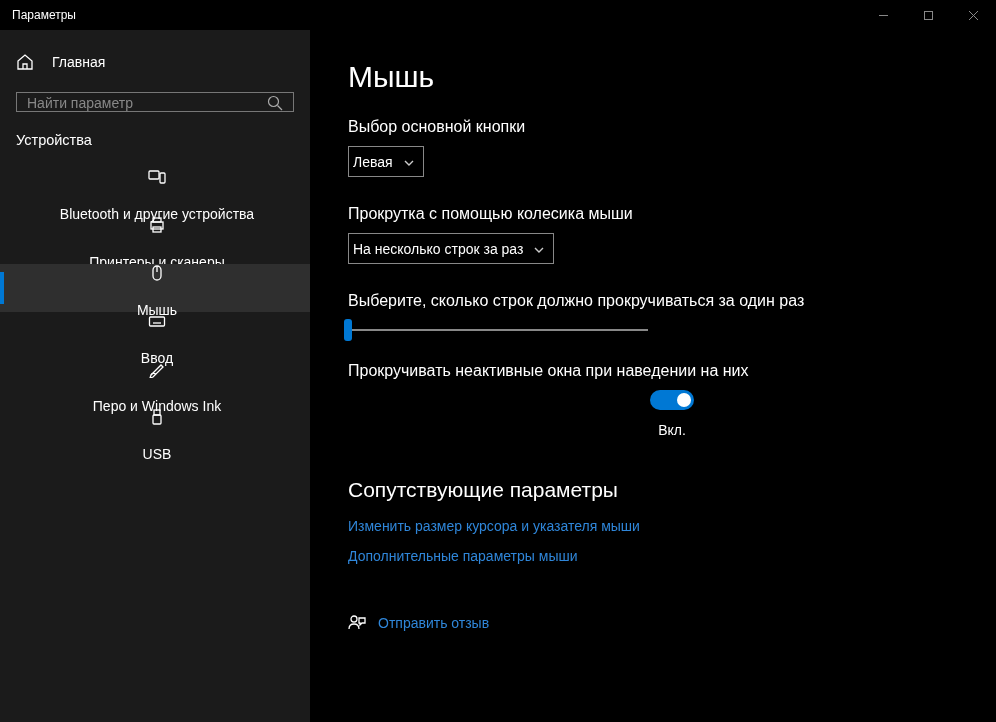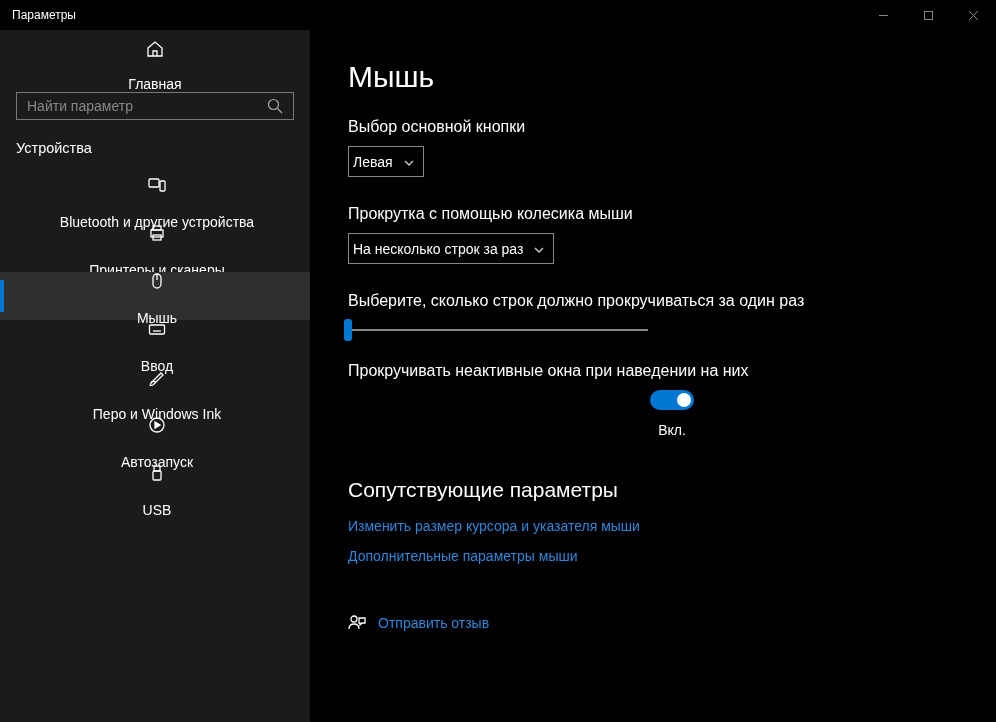--- a/index.html
+++ b/index.html
@@ -32,29 +32,28 @@
   }
   .sidebar {
     width: 310px; background: #1b1b1b;
     display: flex; flex-direction: column;
     padding-top: 10px;
   }
   .home-row {
     display: flex; align-items: center;
     height: 44px; padding: 0 16px; gap: 18px;
     cursor: default;
-    flex-direction: column;
   }
   .home-row .icon { width: 18px; height:18px; color:#fff; }
   .search-wrap { padding: 8px 16px 14px 16px; }
   .search {
-    width: 100%; height: 28px;
+    width: 100%; height: 20px;
     background: transparent;
     border: 1px solid #777;
-    display: flex; align-items: center;
+    display: flex; align-items: flex-end;
     padding: 0 10px; color:#aaa;
   }
   .search input {
     flex:1; background:transparent; border:none;
     outline:none; color:#fff; font-size:14px;
   }
   .search input::placeholder { color:#888; }
   .search .search-icon { width:16px; height:16px; color:#aaa; }
   .category {
     padding: 6px 16px 14px 16px; font-size: 14.5px;
@@ -220,29 +219,20 @@
           <svg viewBox="0 0 18 18" fill="none" stroke="currentColor" stroke-width="1.3">
               <path d="M3 15 L13 5 L15 7 L5 17 L2 18 Z"></path>
               <path d="M3 15 C4 13 6 13 8 14"></path>
             </svg>
         </span>
         <span>Перо и Windows Ink</span>
       </div>
       <div class="nav-item">
         <span class="icon">
           <svg viewBox="0 0 18 18" fill="none" stroke="currentColor" stroke-width="1.3">
-              <circle cx="9" cy="9" r="7"></circle>
-              <path d="M7 6 L12 9 L7 12 Z" fill="currentColor"></path>
-            </svg>
-        </span>
-        <span>Автозапуск</span>
-      </div>
-      <div class="nav-item">
-        <span class="icon">
-          <svg viewBox="0 0 18 18" fill="none" stroke="currentColor" stroke-width="1.3">
               <rect x="6" y="2" width="6" height="5"></rect>
               <rect x="5" y="7" width="8" height="9" rx="1"></rect>
             </svg>
         </span>
         <span>USB</span>
       </div>
     </div>
   </div>
 
   <div class="main">

